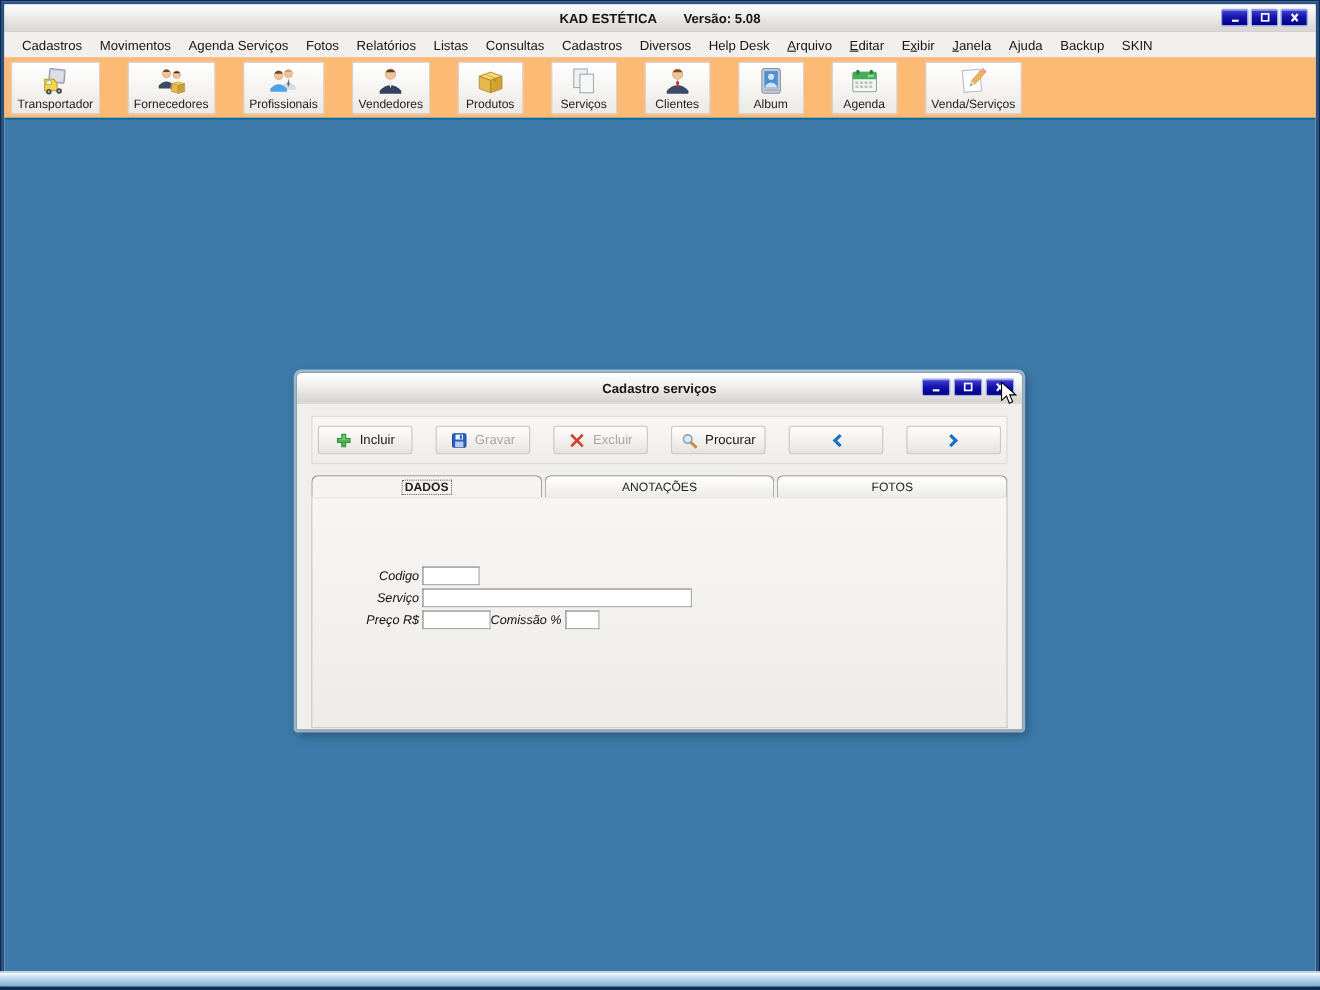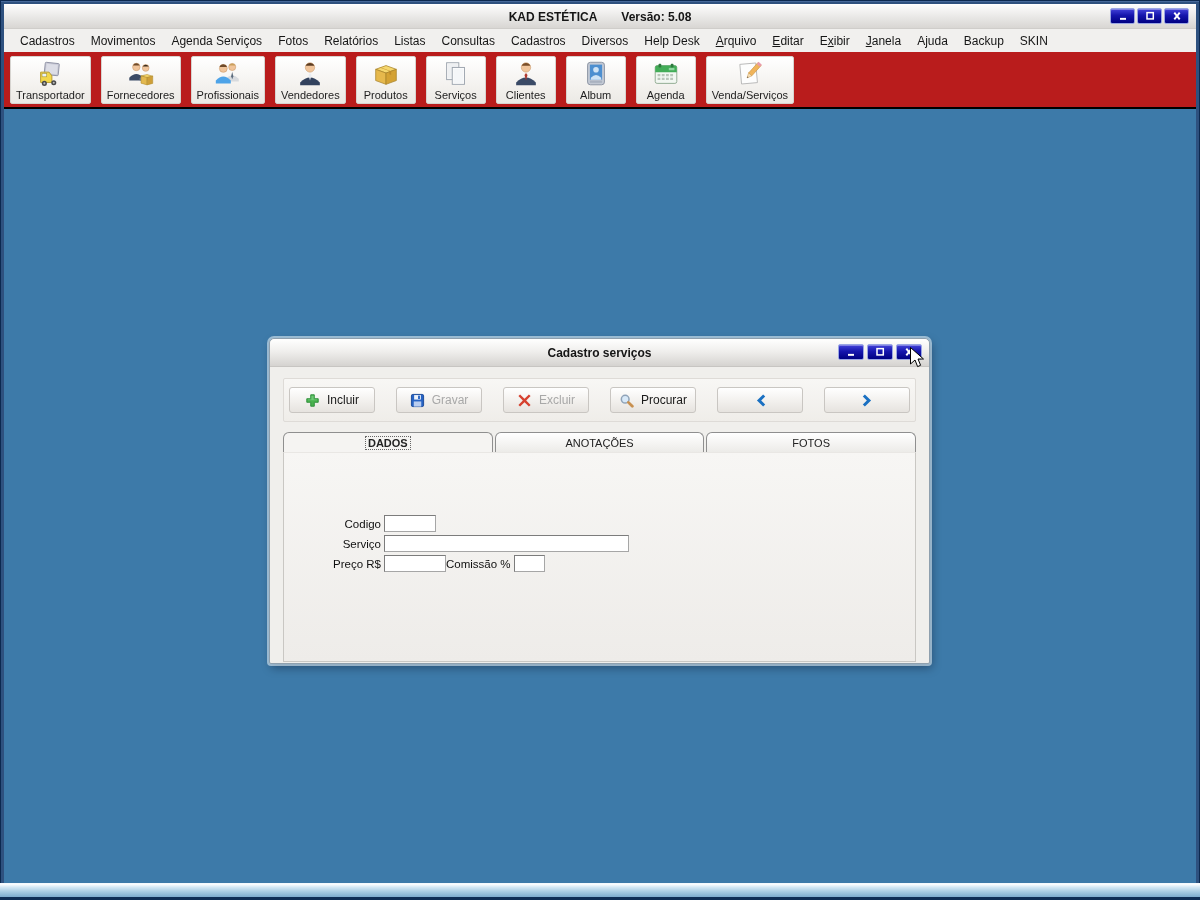--- a/index.html
+++ b/index.html
@@ -36,22 +36,22 @@
   .nav-btn svg{width:12px;height:12px;display:block;}
   
   .menubar{
     flex:0 0 23px;display:flex;align-items:center;padding-left:8px;
     font-size:12px;color:#161616;background:#f1f0ee;
   }
   .menu-item{padding:3px 8px;white-space:nowrap;cursor:default;}
   .menu-item u{text-decoration:underline;}
   
   .toolbar{
-    flex:0 0 57px;display:flex;align-items:center;gap:10px;padding-left:6px;
-    background:#b91c1c;border-bottom:2px solid #000000;box-sizing:border-box;
+    flex:0 0 57px;display:flex;align-items:center;gap:25px;padding-left:6px;
+    background:#fdba74;border-bottom:2px solid #0369a1;box-sizing:border-box;
   }
   .tool-btn{
     height:48px;min-width:60px;box-sizing:border-box;
     display:flex;flex-direction:column;align-items:center;justify-content:flex-end;
     padding:2px 5px 2px;
     background:linear-gradient(#ffffff,#f4f2ef 60%,#ebe9e5);
     border:1px solid #d7d4d0;border-radius:2px;
     font-size:11px;color:#1d1d1d;font-family:inherit;
   }
   .tool-btn svg{width:30px;height:30px;flex:0 0 auto;}
@@ -96,21 +96,21 @@
   .tab.active{background:#f5f4f2;font-weight:bold;}
   .tab.active .tab-label{outline:1px dotted #666;padding:0 2px;}
   .tab-pane{
     height:210px;box-sizing:border-box;
     background:linear-gradient(#f7f6f4,#eeece9);
     border:1px solid #c9c7c3;border-top:1px solid #e9e7e4;
   }
   
   .form{margin-top:62px;}
   .form-row{display:flex;align-items:center;margin-bottom:3px;height:17px;}
-  .f-label{width:97px;text-align:right;margin-right:3px;font-size:11.5px;color:#101010;white-space:nowrap;}
+  .f-label{width:97px;text-align:right;margin-right:3px;font-size:11.5px;color:#101010;white-space:nowrap;font-style:italic;}
   .f-label.inline{width:auto;margin-left:0;}
   .f-input{
     height:15px;box-sizing:content-box;background:#ffffff;
     border:1px solid #a6a6a6;border-top-color:#7c7c7c;border-left-color:#7c7c7c;
     padding:0 2px;font:11px "Liberation Sans",sans-serif;
   }
   
   .cursor{position:absolute;left:909px;top:347px;width:17px;height:23px;pointer-events:none;}
 </style>
 </head>

